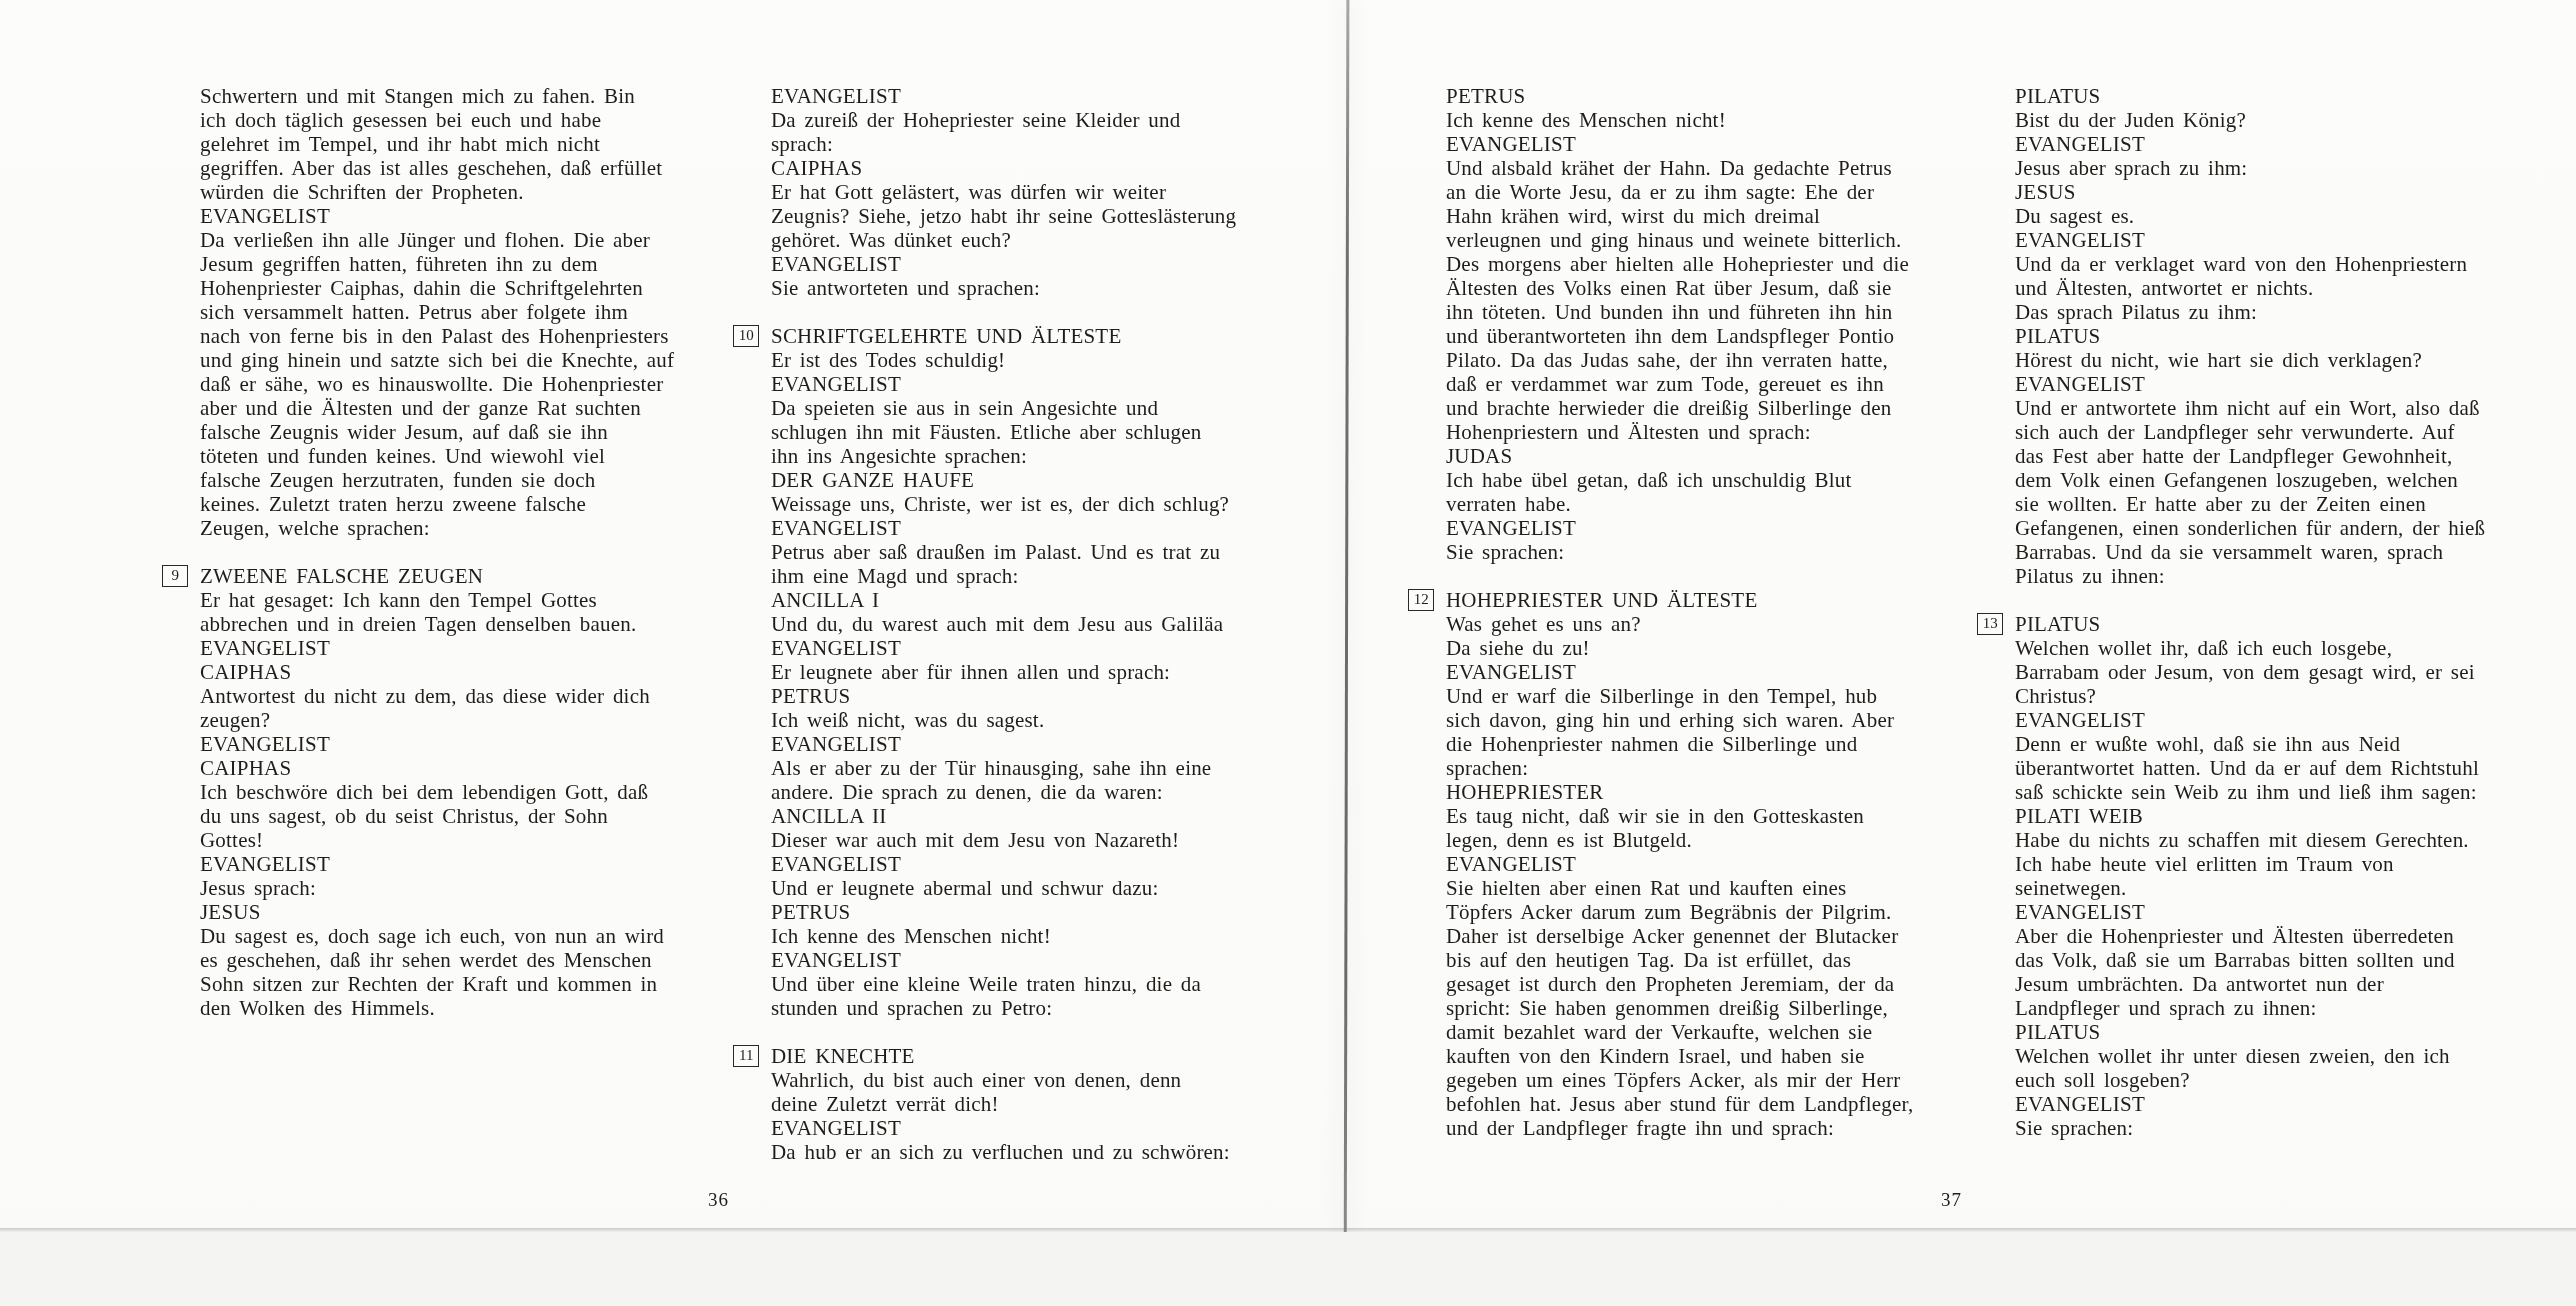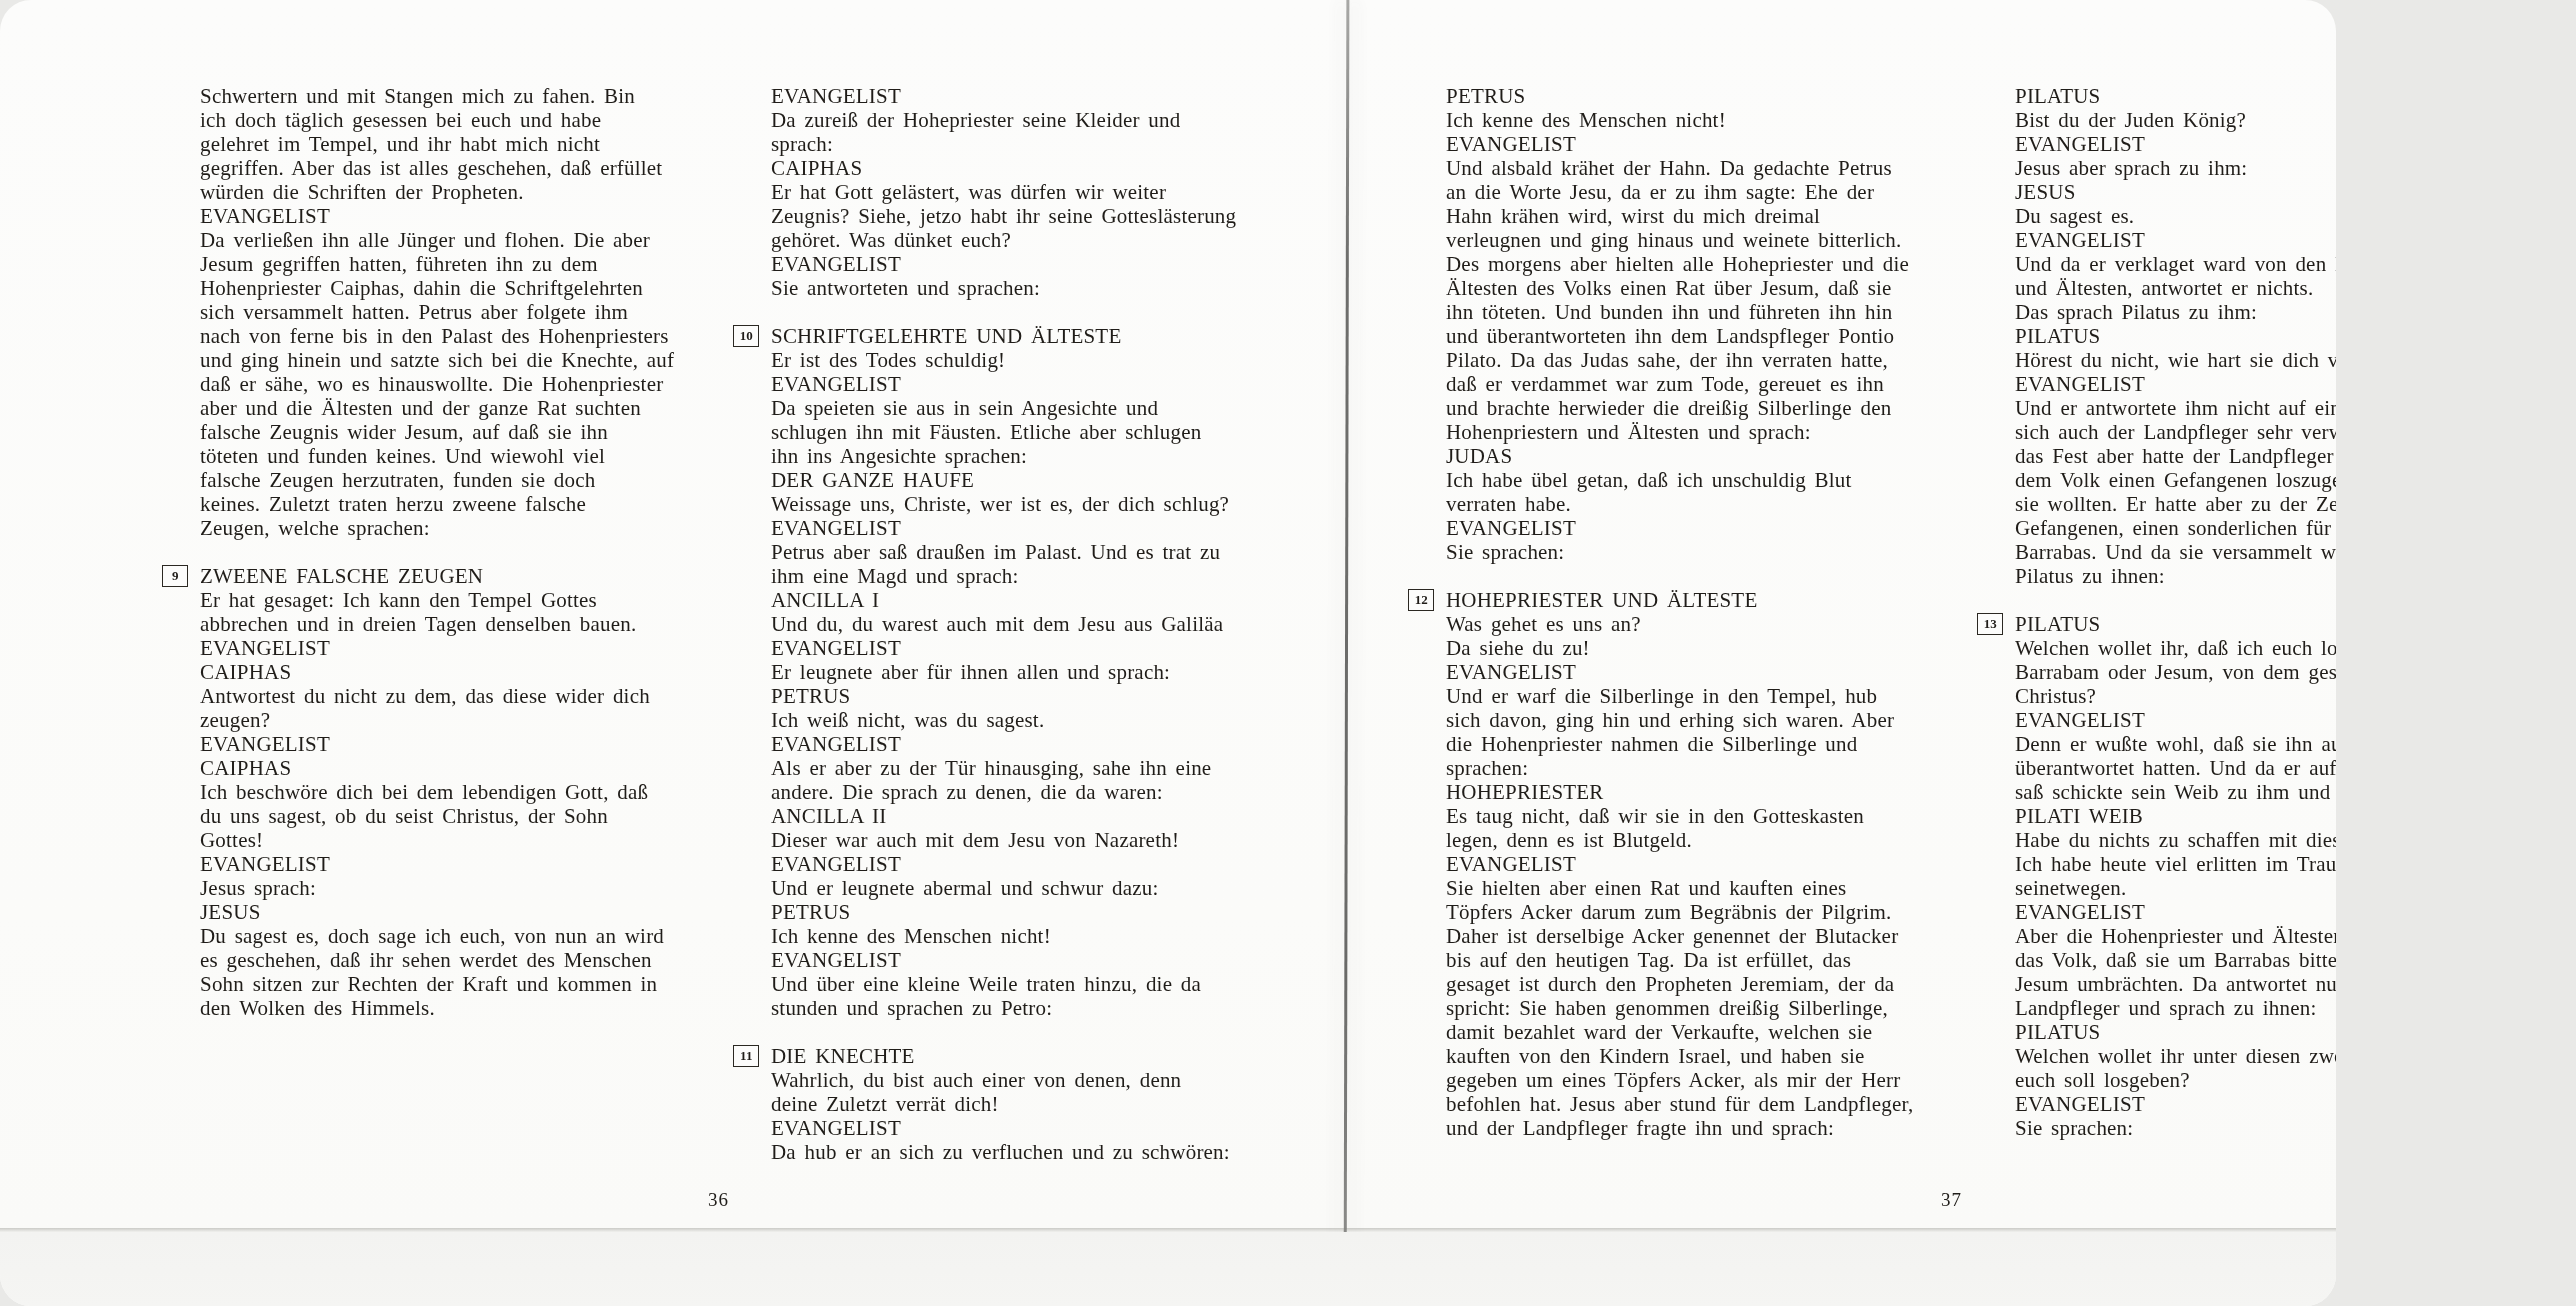--- a/index.html
+++ b/index.html
@@ -1,24 +1,23 @@
 <!DOCTYPE html>
 <html style="font-size:14px"><head>
 <meta charset="utf-8">
 <style>
   html, body { margin: 0; padding: 0; background: #e9e9e7; }
   .spread {
     position: relative;
-    width: 2336px;
+    width: 2576px;
     height: 1306px;
     background: linear-gradient(180deg, #fcfcfb 0%, #fbfbf9 70%, #fafaf8 94%, #fbfbfa 100%);
     font-family: "Liberation Serif", "DejaVu Serif", serif;
     color: #201d19;
     overflow: hidden;
-    border-radius: 31px;
   }
   .col {
     position: absolute;
     top: 84px;
     width: 583px;
     font-size: 21px;
     line-height: 24px;
     letter-spacing: 0.2px;
     word-spacing: 3.2px;
     white-space: pre;
@@ -34,26 +33,25 @@
     position: absolute;
     left: -38px;
     top: 0.9px;
     min-width: 19.3px;
     height: 20px;
     padding: 0 2.6px;
     border: 1.8px solid #2b2822;
     display: inline-flex;
     align-items: center;
     justify-content: center;
-    font-size: 13px;
+    font-size: 15px;
     line-height: 1;
     letter-spacing: 0;
     word-spacing: 0;
     background: #fcfcfb;
-    font-weight: bold;
   }
   .pageno {
     position: absolute;
     top: 1189px;
     font-size: 19px;
     letter-spacing: 0.9px;
   }
   .pageno-36 { left: 708px; }
   .pageno-37 { left: 1941px; }
   .gutter-line {

